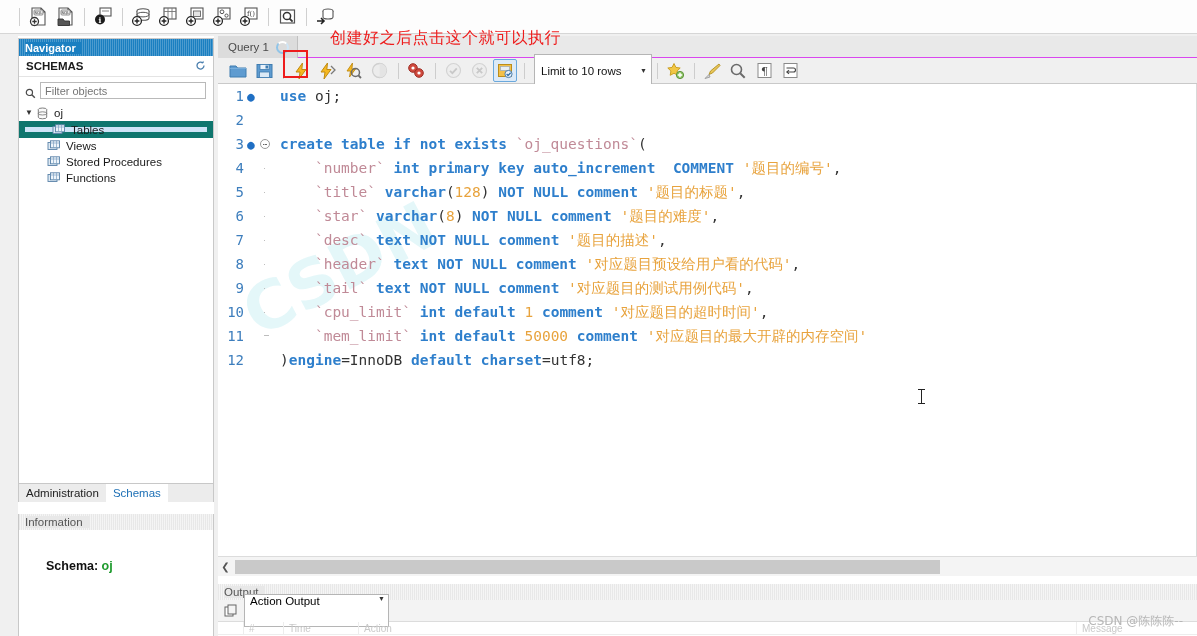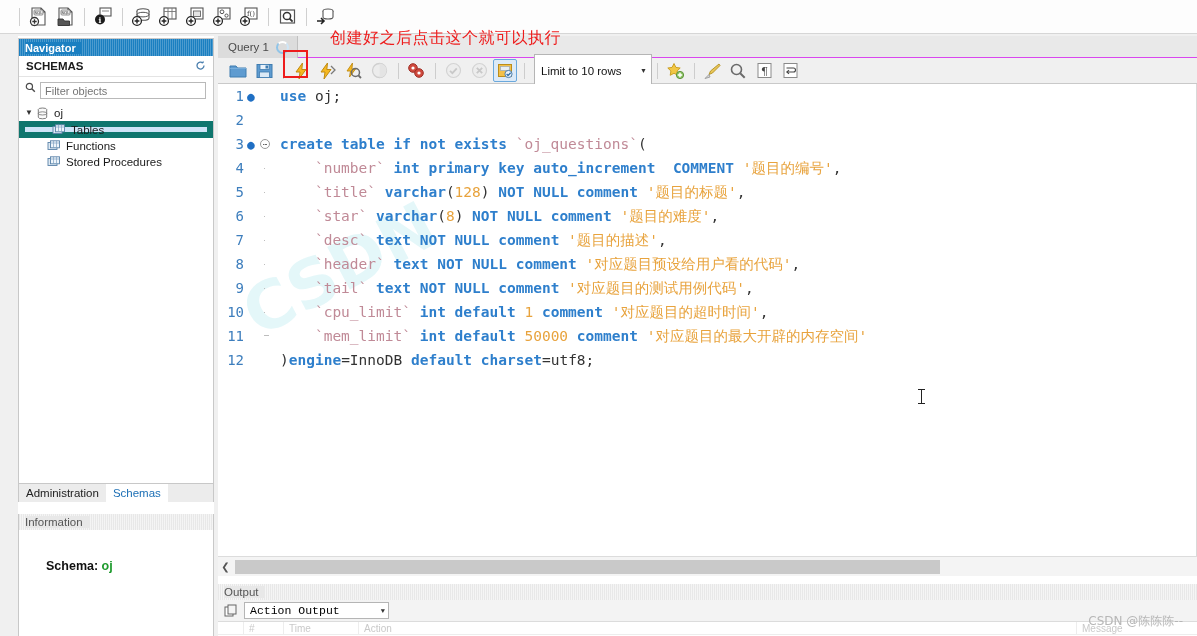--- a/index.html
+++ b/index.html
@@ -73,21 +73,21 @@
     justify-content: space-between;
     padding: 0 7px 0 7px;
     font-size: 11.5px;
     font-weight: bold;
     color: #1a1a1a;
     border-bottom: 1px solid #e4e4e4;
     box-sizing: border-box;
   }
   #filter-row {
     display: flex;
-    align-items: flex-start;
+    align-items: flex-end;
     padding: 5px 7px 4px 6px;
   }
   #filter-input {
     flex: 1;
     height: 17px;
     border: 1px solid #b9b9b9;
     background: #fff;
     font-size: 11px;
     color: #a0a0a0;
     padding: 0 4px;
@@ -429,32 +429,31 @@
   #output-toolbar {
     height: 22px;
     display: flex;
     align-items: center;
     padding-left: 6px;
     background: #f3f3f3;
     border-bottom: 1px solid #dcdcdc;
     box-sizing: border-box;
   }
   #action-output-select {
-    height: 17px;
+    height: 33px;
     width: 145px;
     border: 1px solid #b5b5b5;
     background: #fff;
     display: flex;
-    align-items: center;
+    align-items: flex-start;
     justify-content: space-between;
     font-size: 11.5px;
     padding: 0 3px 0 5px;
     margin-left: 6px;
     box-sizing: border-box;
-    font-family: Liberation Mono, monospace;
   }
   #action-output-select .caret { font-size: 7px; color: #333; }
   #output-grid-header {
     height: 13px;
     display: flex;
     align-items: center;
     background: #fff;
     border-bottom: 1px solid #ededed;
     font-size: 10px;
     color: #c9c9c9;
@@ -654,43 +653,54 @@
     <span class="node-ico">
       <svg width="14" height="12" viewBox="0 0 14 12">
         <rect x="1" y="2.5" width="9" height="7" fill="#dfeaf4" stroke="#5a83a8" stroke-width="0.9"></rect>
         <rect x="3.5" y="0.8" width="9" height="7" fill="#eef5fb" stroke="#5a83a8" stroke-width="0.9"></rect>
         <path d="M3.5 3 h9 M6.5 0.8 v7 M9.5 0.8 v7" stroke="#7fa2c2" stroke-width="0.7"></path>
       </svg>
     </span>
     <span>Tables</span>
   </div>
 
+  <div class="tree-row">
+    <span style="width:22px;"></span>
+    <span class="node-ico">
+      <svg width="14" height="12" viewBox="0 0 14 12">
+        <rect x="1" y="2.5" width="9" height="7" fill="#dfeaf4" stroke="#5a83a8" stroke-width="0.9"></rect>
+        <rect x="3.5" y="0.8" width="9" height="7" fill="#eef5fb" stroke="#5a83a8" stroke-width="0.9"></rect>
+        <path d="M3.5 3 h9 M6.5 0.8 v7 M9.5 0.8 v7" stroke="#7fa2c2" stroke-width="0.7"></path>
+      </svg>
+    </span>
+    <span>Views</span>
+  </div>
+
+  <div class="tree-row">
+    <span style="width:22px;"></span>
+    <span class="node-ico">
+      <svg width="14" height="12" viewBox="0 0 14 12">
+        <rect x="1" y="2.5" width="9" height="7" fill="#dfeaf4" stroke="#5a83a8" stroke-width="0.9"></rect>
+        <rect x="3.5" y="0.8" width="9" height="7" fill="#eef5fb" stroke="#5a83a8" stroke-width="0.9"></rect>
+        <path d="M3.5 3 h9 M6.5 0.8 v7 M9.5 0.8 v7" stroke="#7fa2c2" stroke-width="0.7"></path>
+      </svg>
+    </span>
+    <span>Stored Procedures</span>
+  </div>
 
   <div class="tree-row">
     <span style="width:22px;"></span>
     <span class="node-ico">
       <svg width="14" height="12" viewBox="0 0 14 12">
         <rect x="1" y="2.5" width="9" height="7" fill="#dfeaf4" stroke="#5a83a8" stroke-width="0.9"></rect>
         <rect x="3.5" y="0.8" width="9" height="7" fill="#eef5fb" stroke="#5a83a8" stroke-width="0.9"></rect>
         <path d="M3.5 3 h9 M6.5 0.8 v7 M9.5 0.8 v7" stroke="#7fa2c2" stroke-width="0.7"></path>
       </svg>
     </span>
     <span>Functions</span>
-  </div>
-
-  <div class="tree-row">
-    <span style="width:22px;"></span>
-    <span class="node-ico">
-      <svg width="14" height="12" viewBox="0 0 14 12">
-        <rect x="1" y="2.5" width="9" height="7" fill="#dfeaf4" stroke="#5a83a8" stroke-width="0.9"></rect>
-        <rect x="3.5" y="0.8" width="9" height="7" fill="#eef5fb" stroke="#5a83a8" stroke-width="0.9"></rect>
-        <path d="M3.5 3 h9 M6.5 0.8 v7 M9.5 0.8 v7" stroke="#7fa2c2" stroke-width="0.7"></path>
-      </svg>
-    </span>
-    <span>Stored Procedures</span>
   </div>
 </div>
 
 <div id="nav-bottom-tabs">
   <div class="nbt inactive">
     <span>Administration</span>
   </div>
   <div class="nbt active">
     <span>Schemas</span>
   </div>

